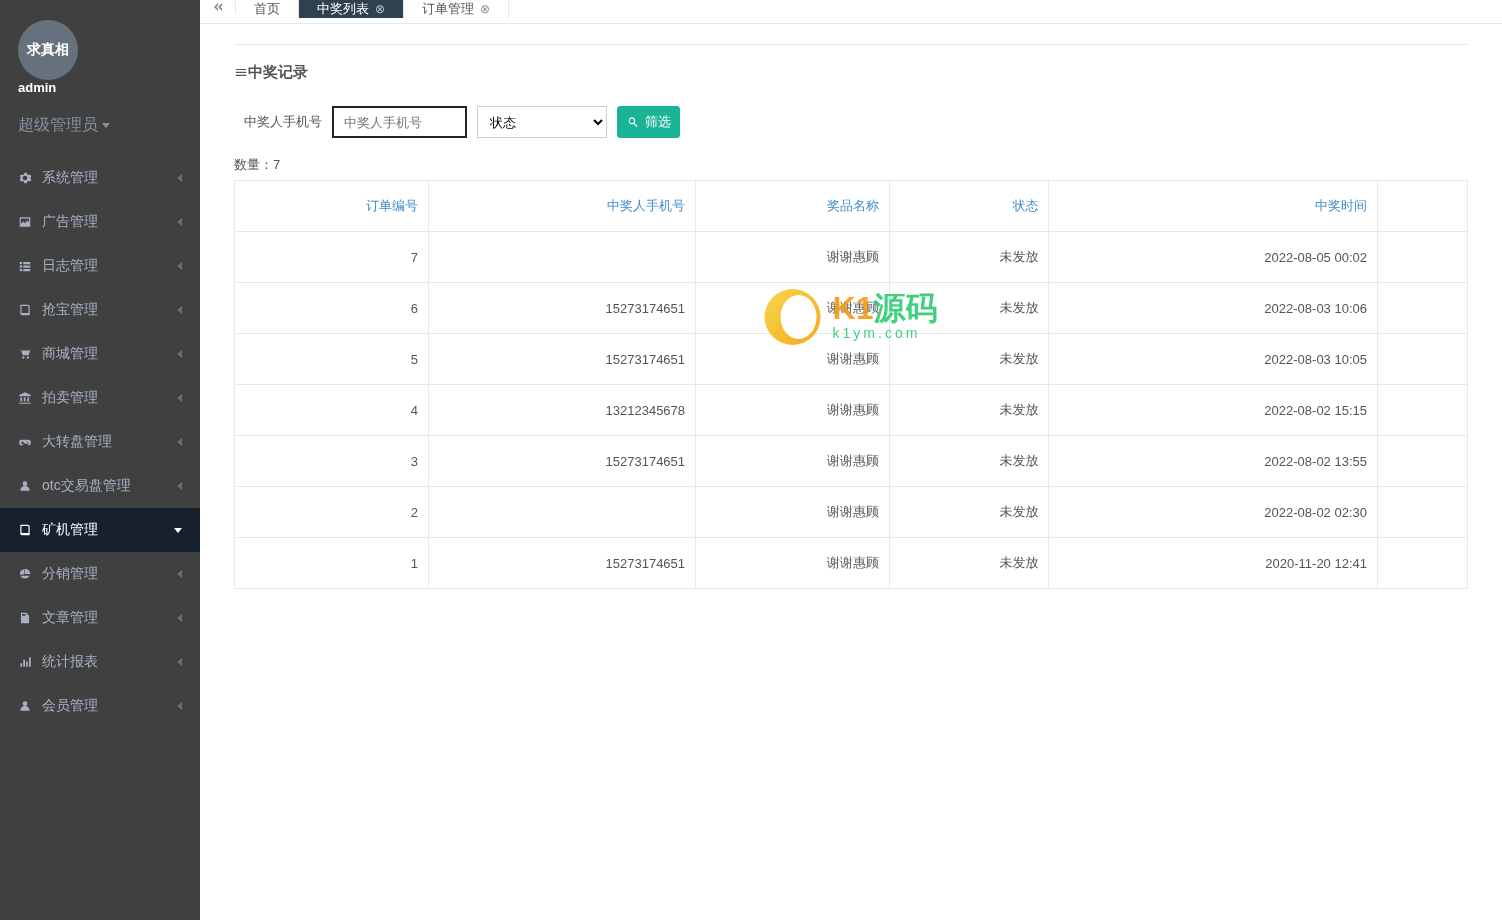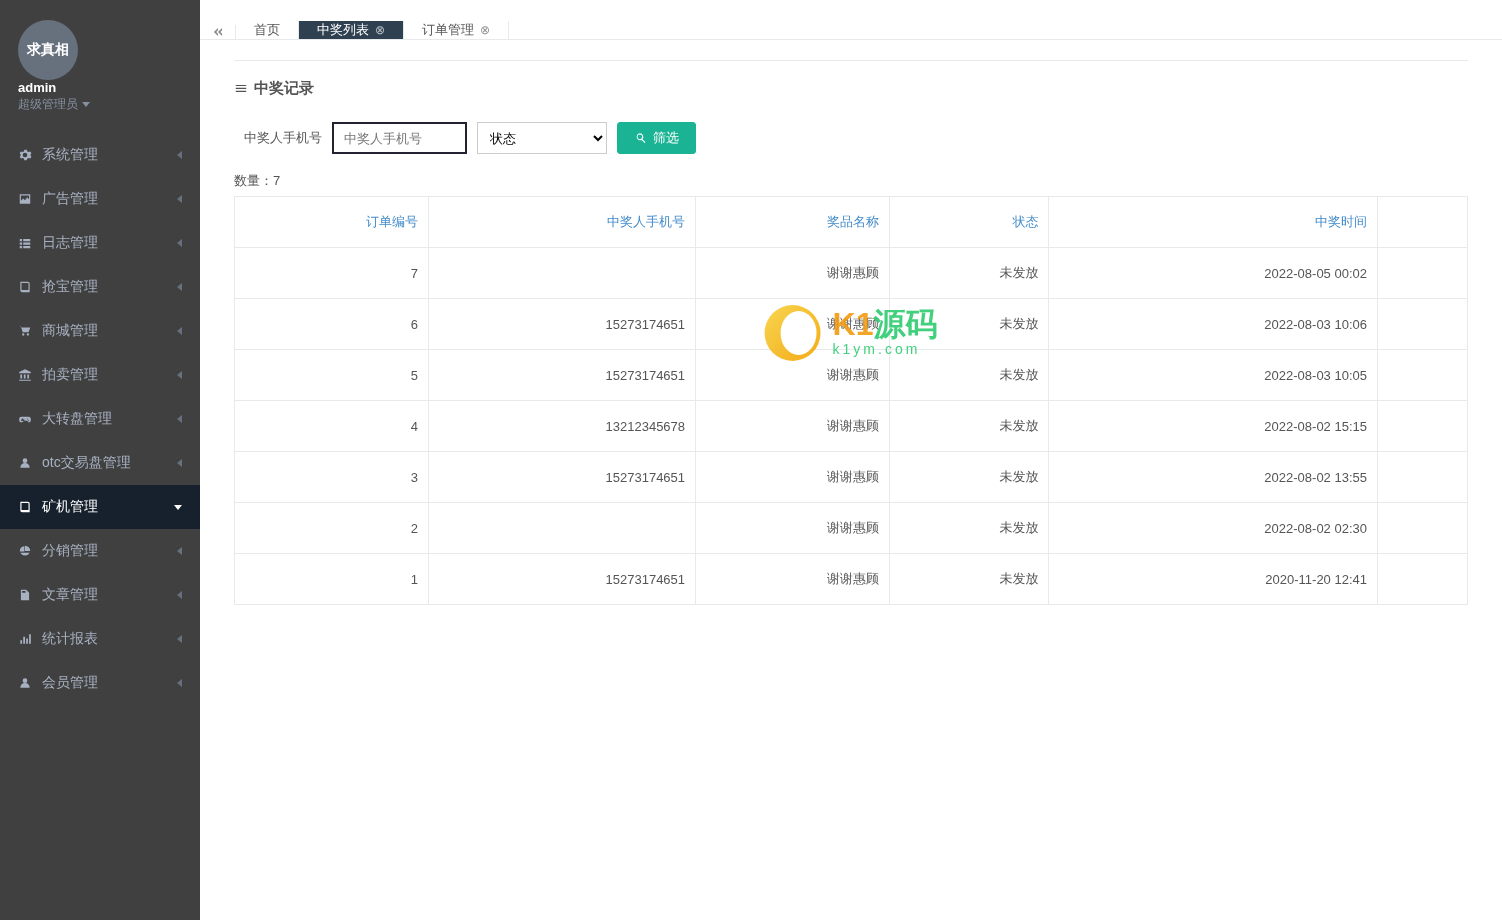--- a/index.html
+++ b/index.html
@@ -5,51 +5,51 @@
 *{margin:0;padding:0;box-sizing:border-box}
 html,body{width:100%;height:100%;font-family:-apple-system,"Helvetica Neue",Arial,sans-serif;font-size:14px;color:#333}
 body{display:flex;min-height:100vh;overflow:hidden}
 
 
 .sidebar{width:200px;background:#404040;flex:none;display:flex;flex-direction:column;color:#a7b1c2}
 .sidebar-header{padding:20px 18px 12px 18px}
 .avatar{width:60px;height:60px;border-radius:50%;background:#67717e;position:relative;display:flex;align-items:center;justify-content:center;overflow:hidden}
 .avatar-watermark{color:#fff;font-weight:700;font-size:14px;text-align:center}
 .user-name{color:#fff;font-weight:700;font-size:13px;}
-.user-role{color:#8590a0;font-size:12px;margin-top:0;display:inline-flex;align-items:center;gap:4px;cursor:pointer}
+.user-role{color:#8590a0;font-size:16px;margin-top:20px;display:inline-flex;align-items:center;gap:4px;cursor:pointer}
 .caret-down{width:0;height:0;border-left:4px solid transparent;border-right:4px solid transparent;border-top:5px solid #8590a0}
 
 .nav{list-style:none;margin-top:8px;flex:1;overflow-y:auto}
 .nav-item{display:flex;align-items:center;padding:0 18px;height:44px;cursor:pointer;color:#a7b1c2;font-size:14px;position:relative}
 .nav-item.active{background:#17212d;color:#fff}
 .nav-item .nav-icon{width:14px;height:14px;margin-right:10px;display:inline-flex;align-items:center;justify-content:center;color:inherit}
 .nav-item .chev{margin-left:auto;width:0;height:0;border-top:4px solid transparent;border-bottom:4px solid transparent;border-right:5px solid #67717e}
 .nav-item.active .chev{border-right:none;border-left:4px solid transparent;border-right:4px solid transparent;border-top:5px solid #fff;border-bottom:none}
 .sub-nav{list-style:none;background:#17212d}
 .sub-nav li{padding:0 18px 0 46px;height:32px;display:flex;align-items:center;color:#a7b1c2;font-size:13px;cursor:pointer}
 
 
 .main{flex:1;display:flex;flex-direction:column;background:#fff;min-width:0}
-.tabs-bar{height:40px;border-bottom:1px solid #e7eaec;display:flex;align-items:flex-end;font-size:13px}
+.tabs-bar{height:24px;border-bottom:1px solid #e7eaec;display:flex;align-items:flex-start;font-size:13px}
 .tab-nav-btn{width:36px;display:flex;align-items:center;justify-content:center;border-right:1px solid #e7eaec;cursor:pointer;color:#888}
 .tab-nav-btn svg{display:block}
 .tab{padding:0 18px;display:flex;align-items:center;border-right:1px solid #e7eaec;cursor:pointer;color:#555;gap:6px}
 .tab.active{background:#2f4050;color:#fff}
 .tab-close{font-size:12px;color:inherit;opacity:.65}
 
 .content{flex:1;overflow-y:auto;padding:20px 34px;background:#fff}
 .hr-top{border:none;border-top:1px solid #e7eaec;margin-bottom:18px}
-.panel-title{display:flex;align-items:center;gap:6px;font-size:15px;font-weight:700;color:#555;margin-bottom:24px}
+.panel-title{display:flex;align-items:center;gap:0;font-size:15px;font-weight:700;color:#555;margin-bottom:24px}
 .panel-title svg{display:block}
 
 .filter-row{display:flex;align-items:center;gap:10px;margin-bottom:18px;margin-left:10px}
 .filter-label{font-size:13px;color:#555}
 .filter-input{height:32px;border:2px solid #223;padding:0 10px;font-size:13px;width:135px;background:#fff}
 .filter-select{height:32px;border:1px solid #ccc;padding:0 8px;font-size:13px;width:130px;background:#fff}
-.btn-filter{height:32px;padding:0 16px;background:#1ab394;border:1px solid #1ab394;color:#fff;border-radius:3px;font-size:13px;cursor:pointer;display:inline-flex;align-items:center;gap:5px}
+.btn-filter{height:32px;padding:0 8px;background:#1ab394;border:1px solid #1ab394;color:#fff;border-radius:3px;font-size:13px;cursor:pointer;display:inline-flex;align-items:center;gap:5px}
 
 .count-line{font-size:13px;color:#555;margin-bottom:6px}
 
 table.data{width:100%;border-collapse:collapse;font-size:13px}
 table.data th,table.data td{border:1px solid #e7eaec;padding:16px 10px;text-align:right}
 table.data th{color:#428bca;font-weight:400;background:#fff}
 table.data td{color:#555}
 table.data th:last-child,table.data td:last-child{width:90px}
 
 

